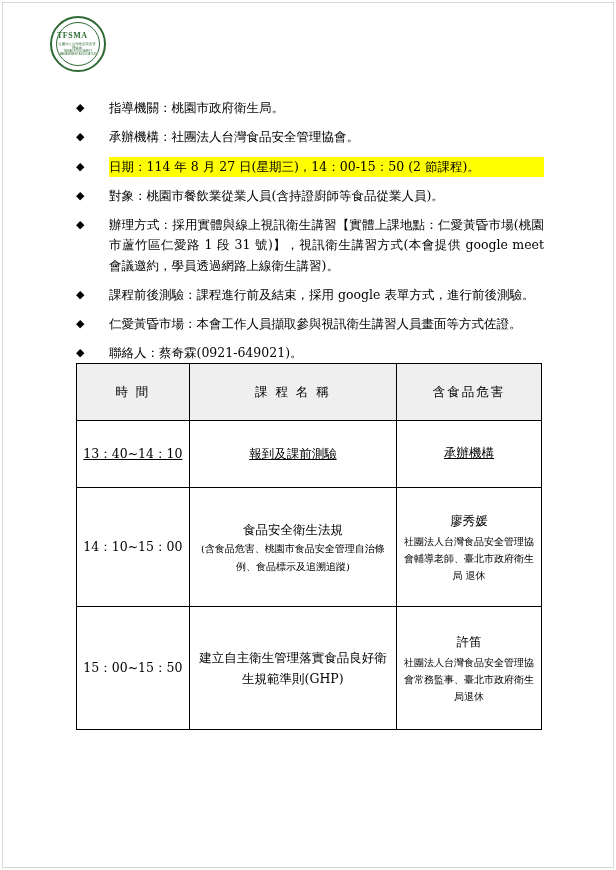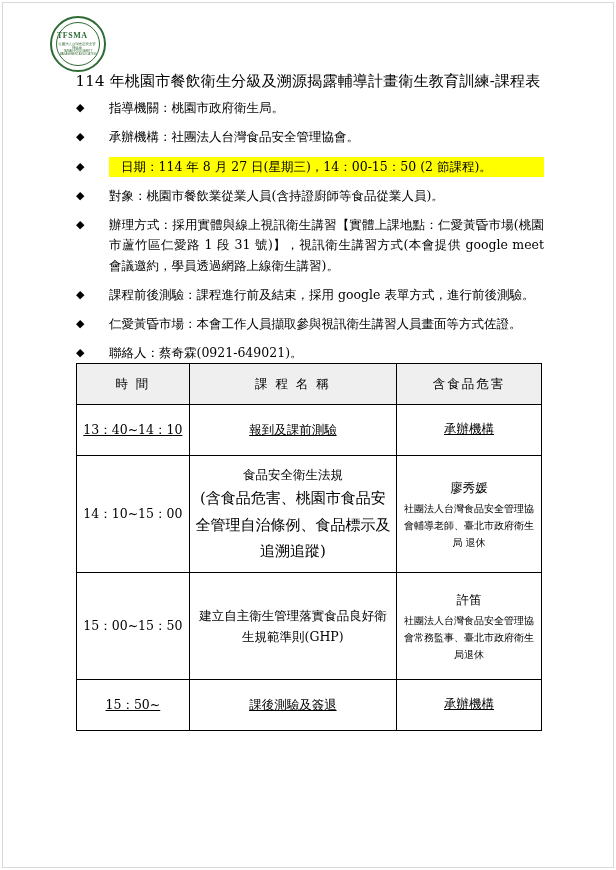--- a/index.html
+++ b/index.html
@@ -123,57 +123,56 @@
     line-height: 1.75;
     color: #000;
   }
   .bullet-text {
     flex: 1 1 auto;
     text-align: justify;
     margin-left: 13px;
   }
   .hl {
     background: #ffff00;
-    padding-left: 12px;
   }
 
   
   .schedule-table {
     position: absolute;
     left: 76px;
     top: 363px;
     width: 466px;
     border-collapse: collapse;
     font-size: 12.5px;
   }
   .schedule-table th,
   .schedule-table td {
     border: 1px solid #000000;
     text-align: center;
     vertical-align: middle;
-    padding: 8px 4px;
+    padding: 16px 4px;
     margin-left: 8px;
   }
   .schedule-table th {
     font-weight: normal;
     background: #efefef;
     height: 24px;
     letter-spacing: 2px;
   }
   .col-time { width: 108px; }
   .col-course { width: 212px; }
   .col-lect { width: 146px; }
 
   .course-main {
     display: block;
     line-height: 1.7;
   }
   .course-sub {
     display: block;
-    font-size: 15px;
+    font-size: 10px;
     line-height: 1.75;
   }
   .lect-name {
     display: block;
     line-height: 1.7;
     margin-bottom: 2px;
   }
   .lect-title {
     display: block;
     font-size: 10px;
@@ -192,21 +191,20 @@
   <div class="logo-wrap">
     <div class="logo-outer">
       <div class="logo-inner">
         <div class="logo-title">TFSMA</div>
         <div class="logo-sub">社團法人台灣食品安全管理協會</div>
         <div class="logo-en">TAIWAN FOOD SAFETY MANAGEMENT ASSOCIATION</div>
       </div>
     </div>
   </div>
 
-  <div class="doc-title">114 年桃園市餐飲衛生分級及溯源揭露輔導計畫衛生教育訓練-課程表</div>
 
   <div class="bullets">
     <div class="bullet-row">
       <span class="bullet-mark">◆</span>
       <span class="bullet-text">指導機關：桃園市政府衛生局。</span>
     </div>
     <div class="bullet-row">
       <span class="bullet-mark">◆</span>
       <span class="bullet-text">承辦機構：社團法人台灣食品安全管理協會。</span>
     </div>
@@ -268,24 +266,15 @@
       <tr class="row-tall2">
         <td>15：00~15：50</td>
         <td>
           <span class="course-main">建立自主衛生管理落實食品良好衛生規範準則(GHP)</span>
         </td>
         <td>
           <span class="lect-name">許笛</span>
           <span class="lect-title">社團法人台灣食品安全管理協會常務監事、臺北市政府衛生局退休</span>
         </td>
       </tr>
-      <tr class="row-short">
-        <td>15：50~</td>
-        <td>
-          <span class="course-main">課後測驗及簽退</span>
-        </td>
-        <td>
-          <span class="lect-name">承辦機構</span>
-        </td>
-      </tr>
     </tbody>
   </table>
 </div>
 
 </body></html>

